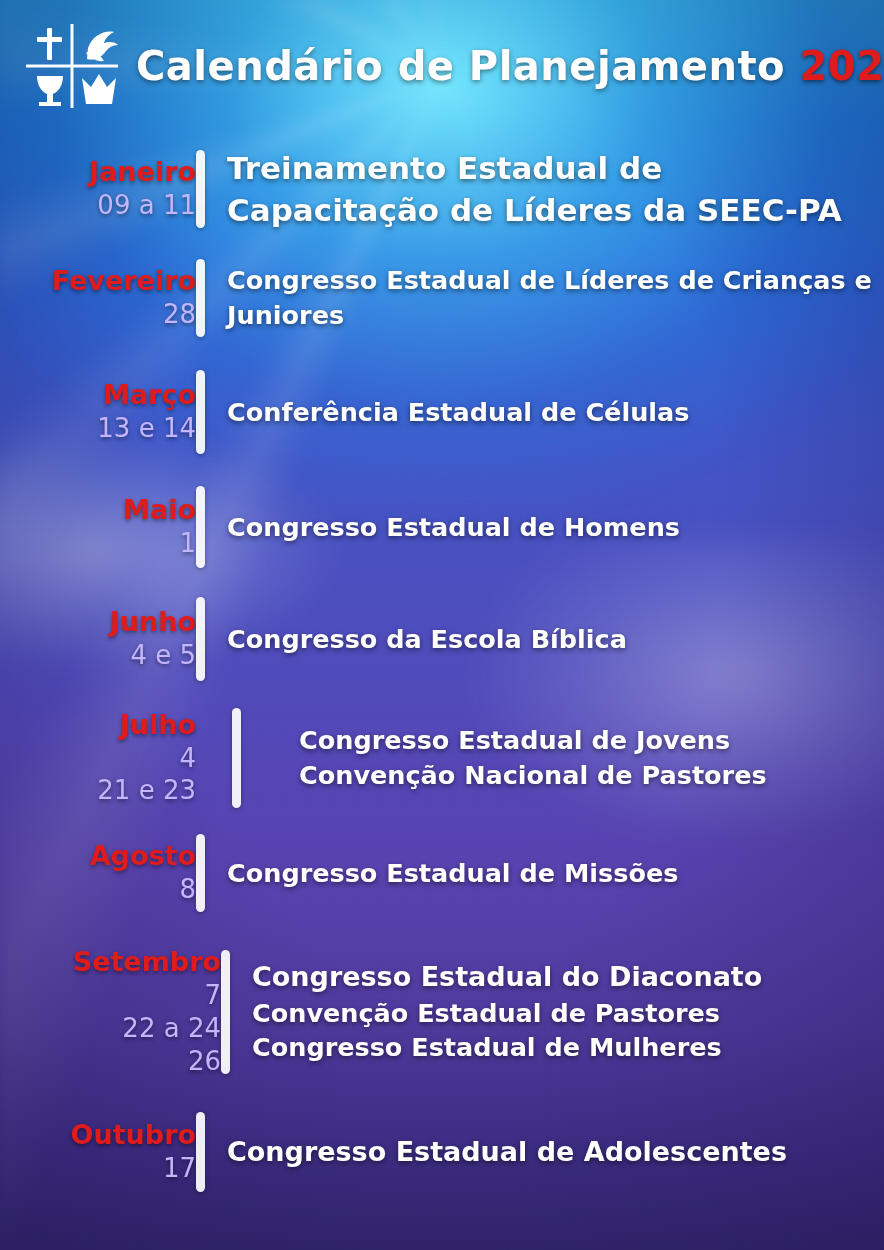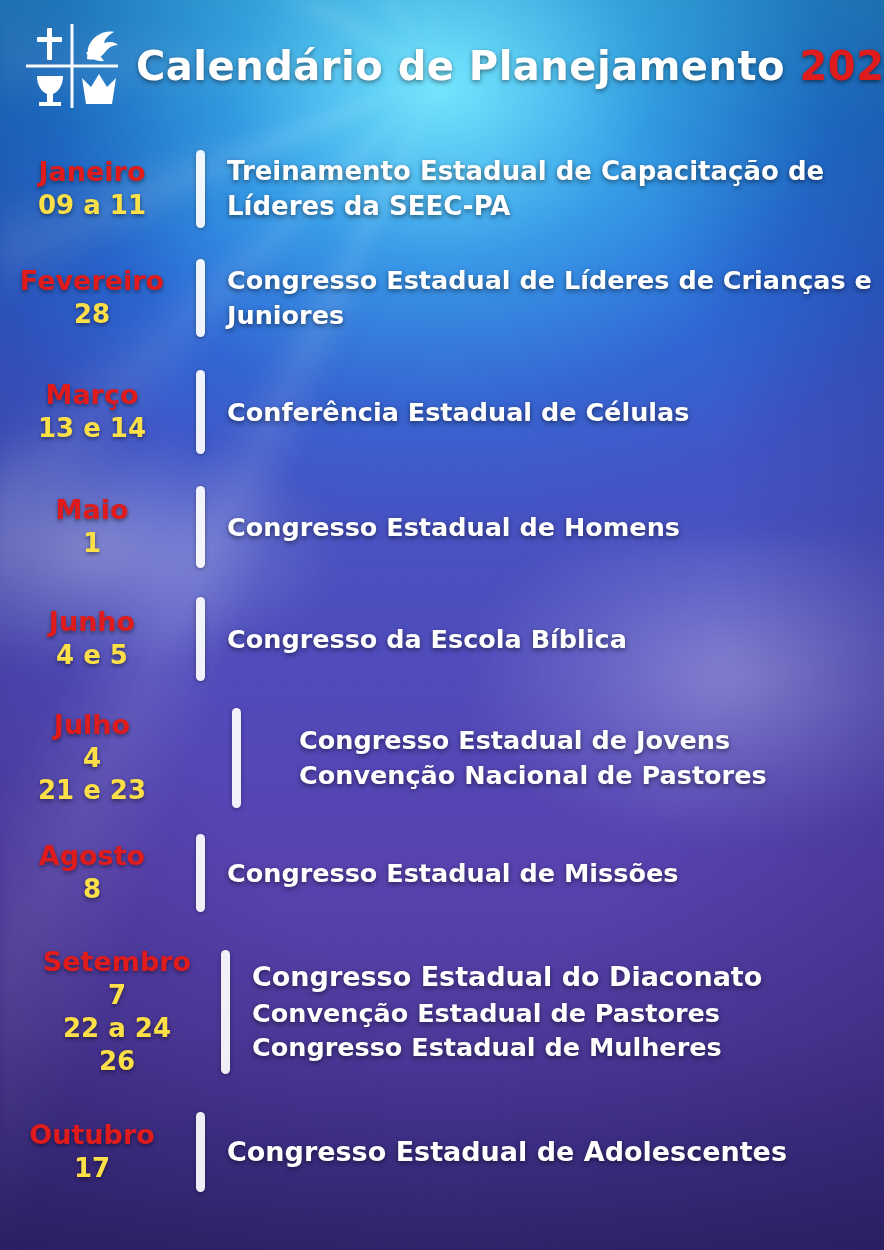--- a/index.html
+++ b/index.html
@@ -142,35 +142,34 @@
 
   .row {
     display: flex;
     align-items: center;
     width: 100%;
   }
 
   .date-col {
     width: 196px;
     flex: 0 0 196px;
-    text-align: center;
-    padding-right: 12px;
+    text-align: right;
   }
   .month {
     display: block;
     color: #e01b1b;
     font-weight: bold;
     font-size: 27px;
     line-height: 1.22;
     text-shadow: 0 2px 4px rgba(0,0,0,.45);
   }
   .day {
     display: block;
-    color: #fde047;
-    font-weight: bold;
+    color: #c4b5fd;
+    font-weight: normal;
     font-size: 26px;
     line-height: 1.26;
     text-shadow: 0 2px 4px rgba(0,0,0,.45);
   }
 
   .divider {
     flex: 0 0 auto;
     width: 9px;
     border-radius: 5px;
     background: rgba(255,255,255,.92);
@@ -237,21 +236,21 @@
     </div>
 
     <div class="rows">
         <div class="row" style="min-height: 106px;">
           <div class="date-col">
             <span class="month">Janeiro</span>
             <span class="day">09 a 11</span>
           </div>
           <div class="divider" style="height: 78px;"></div>
           <div class="event-col">
-            <div class="event" style="font-size: 26px;">Treinamento Estadual de Capacitação de Líderes da SEEC-PA</div>
+            <div class="event" style="font-size: 31px;">Treinamento Estadual de Capacitação de Líderes da SEEC-PA</div>
           </div>
         </div>
         <div class="row" style="min-height: 112px;">
           <div class="date-col">
             <span class="month">Fevereiro</span>
             <span class="day">28</span>
           </div>
           <div class="divider" style="height: 78px;"></div>
           <div class="event-col">
             <div class="event" style="font-size: 25.5px;">Congresso Estadual de Líderes de Crianças e Juniores</div>

